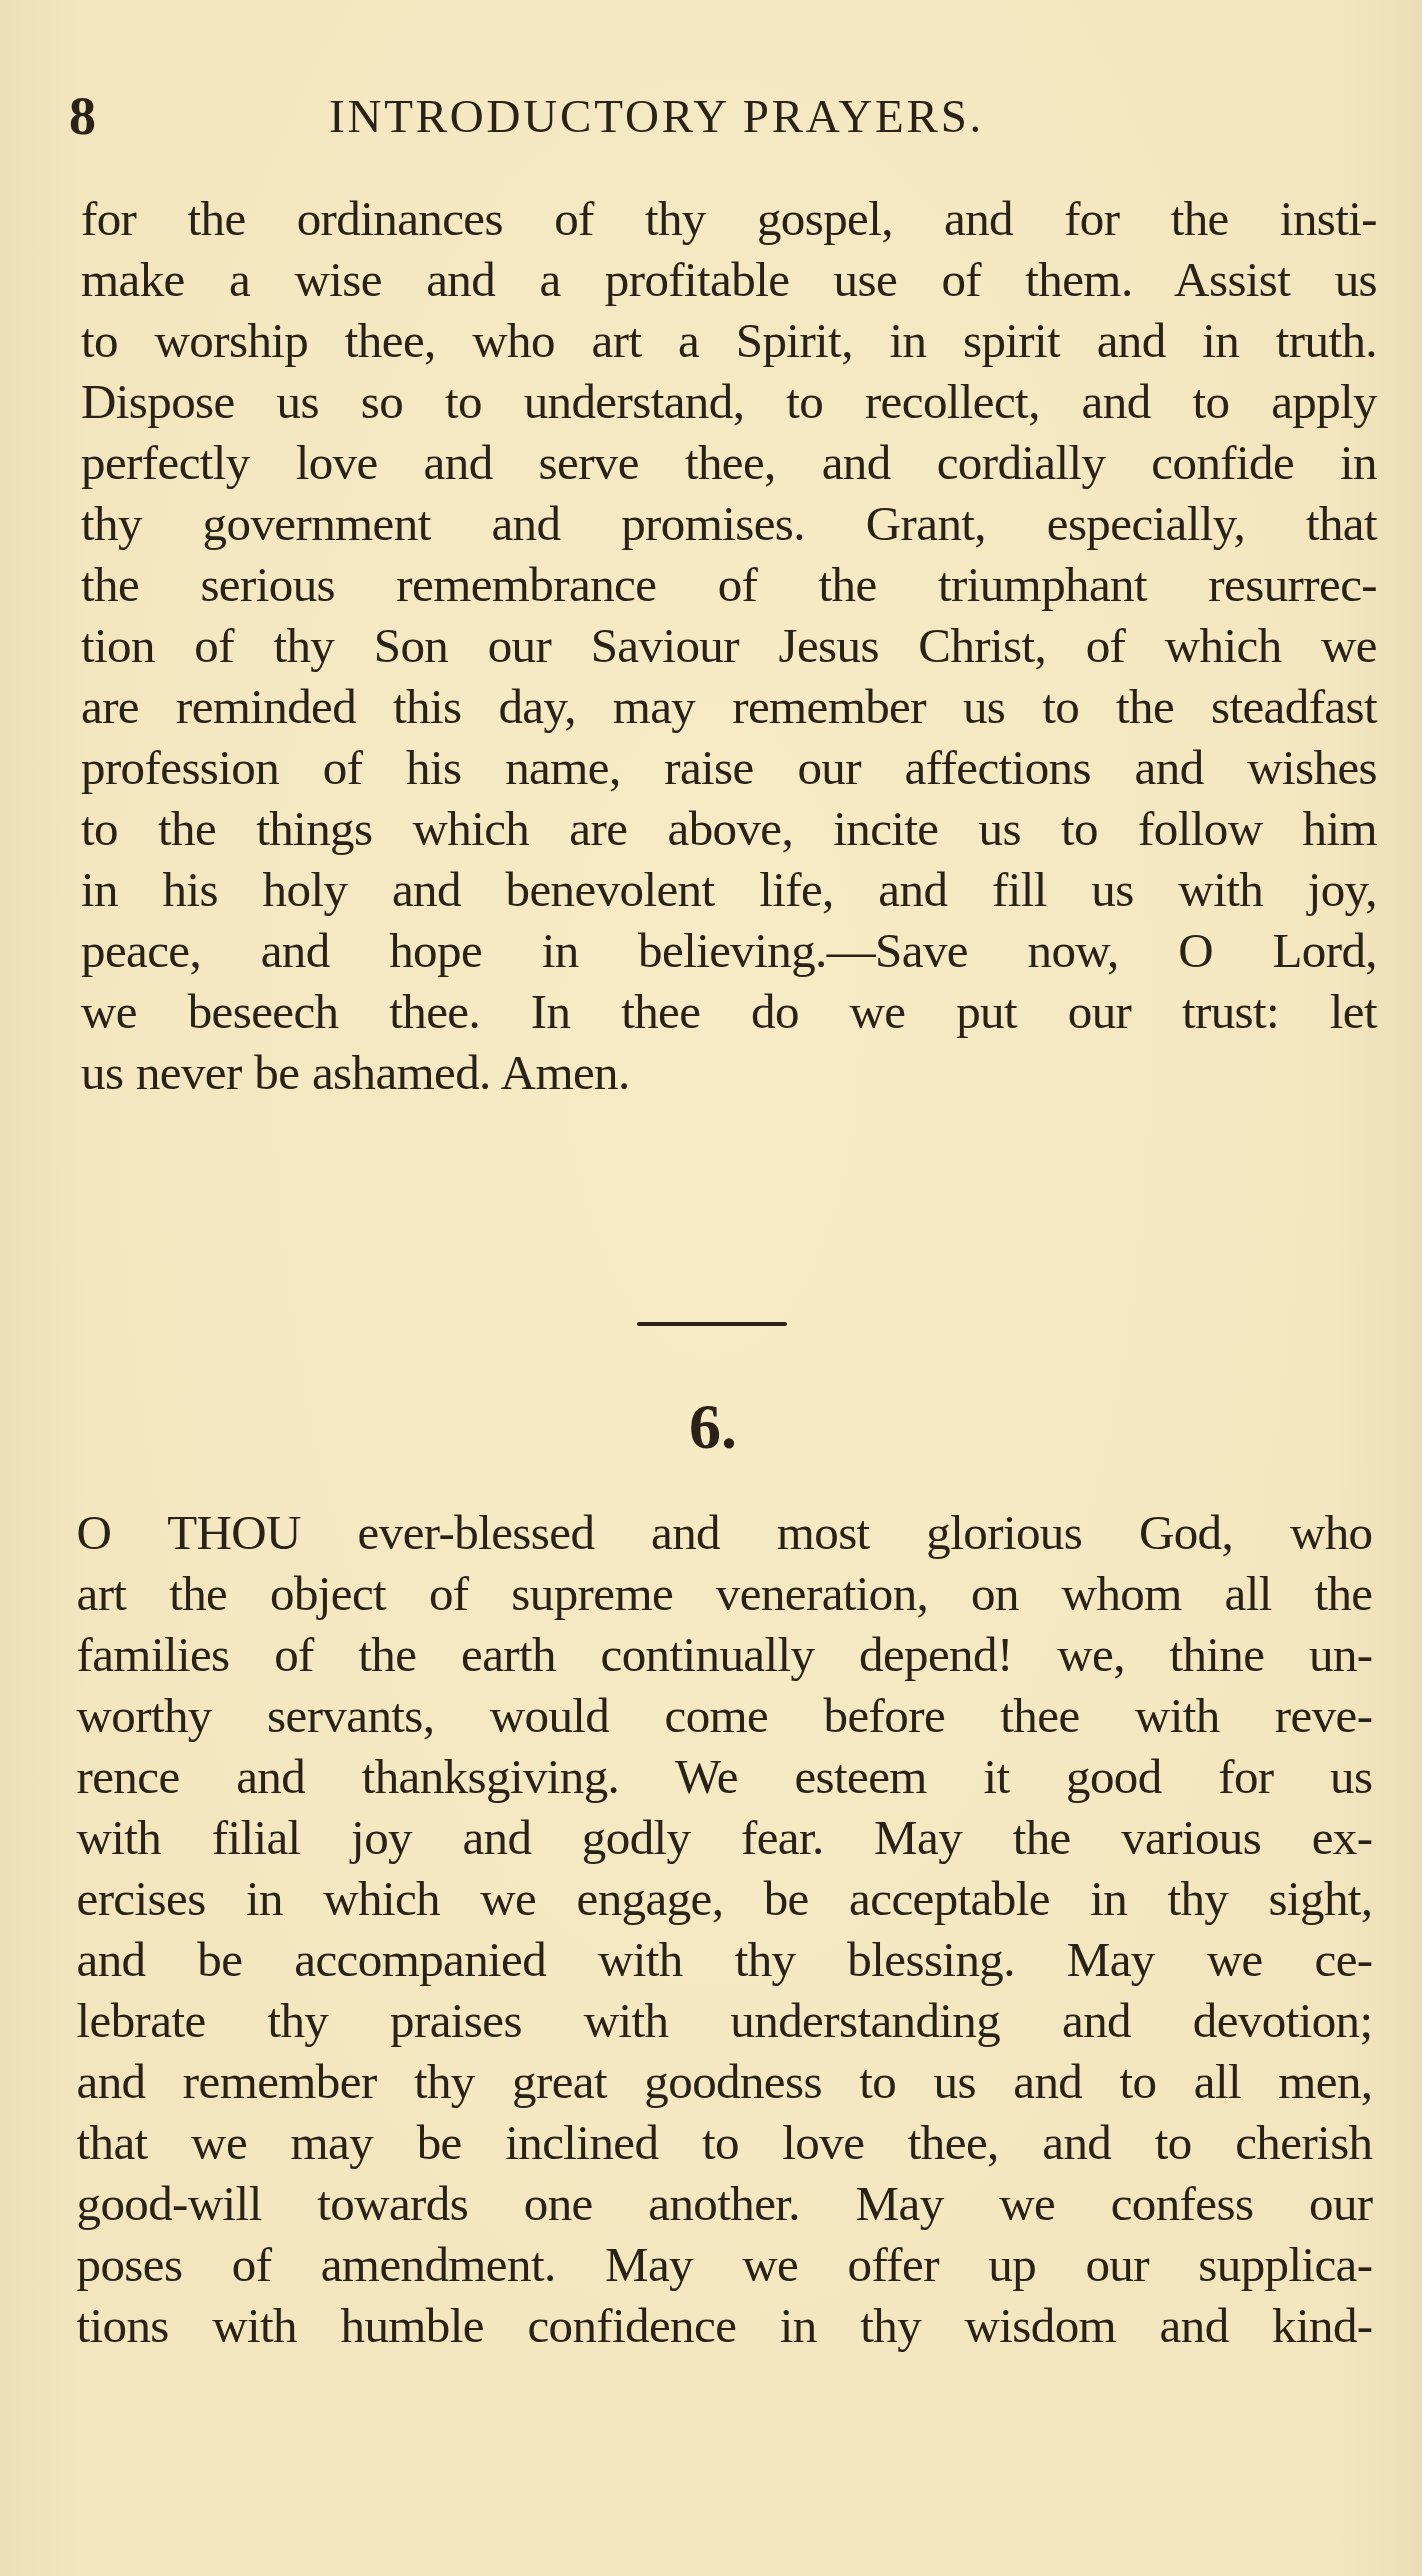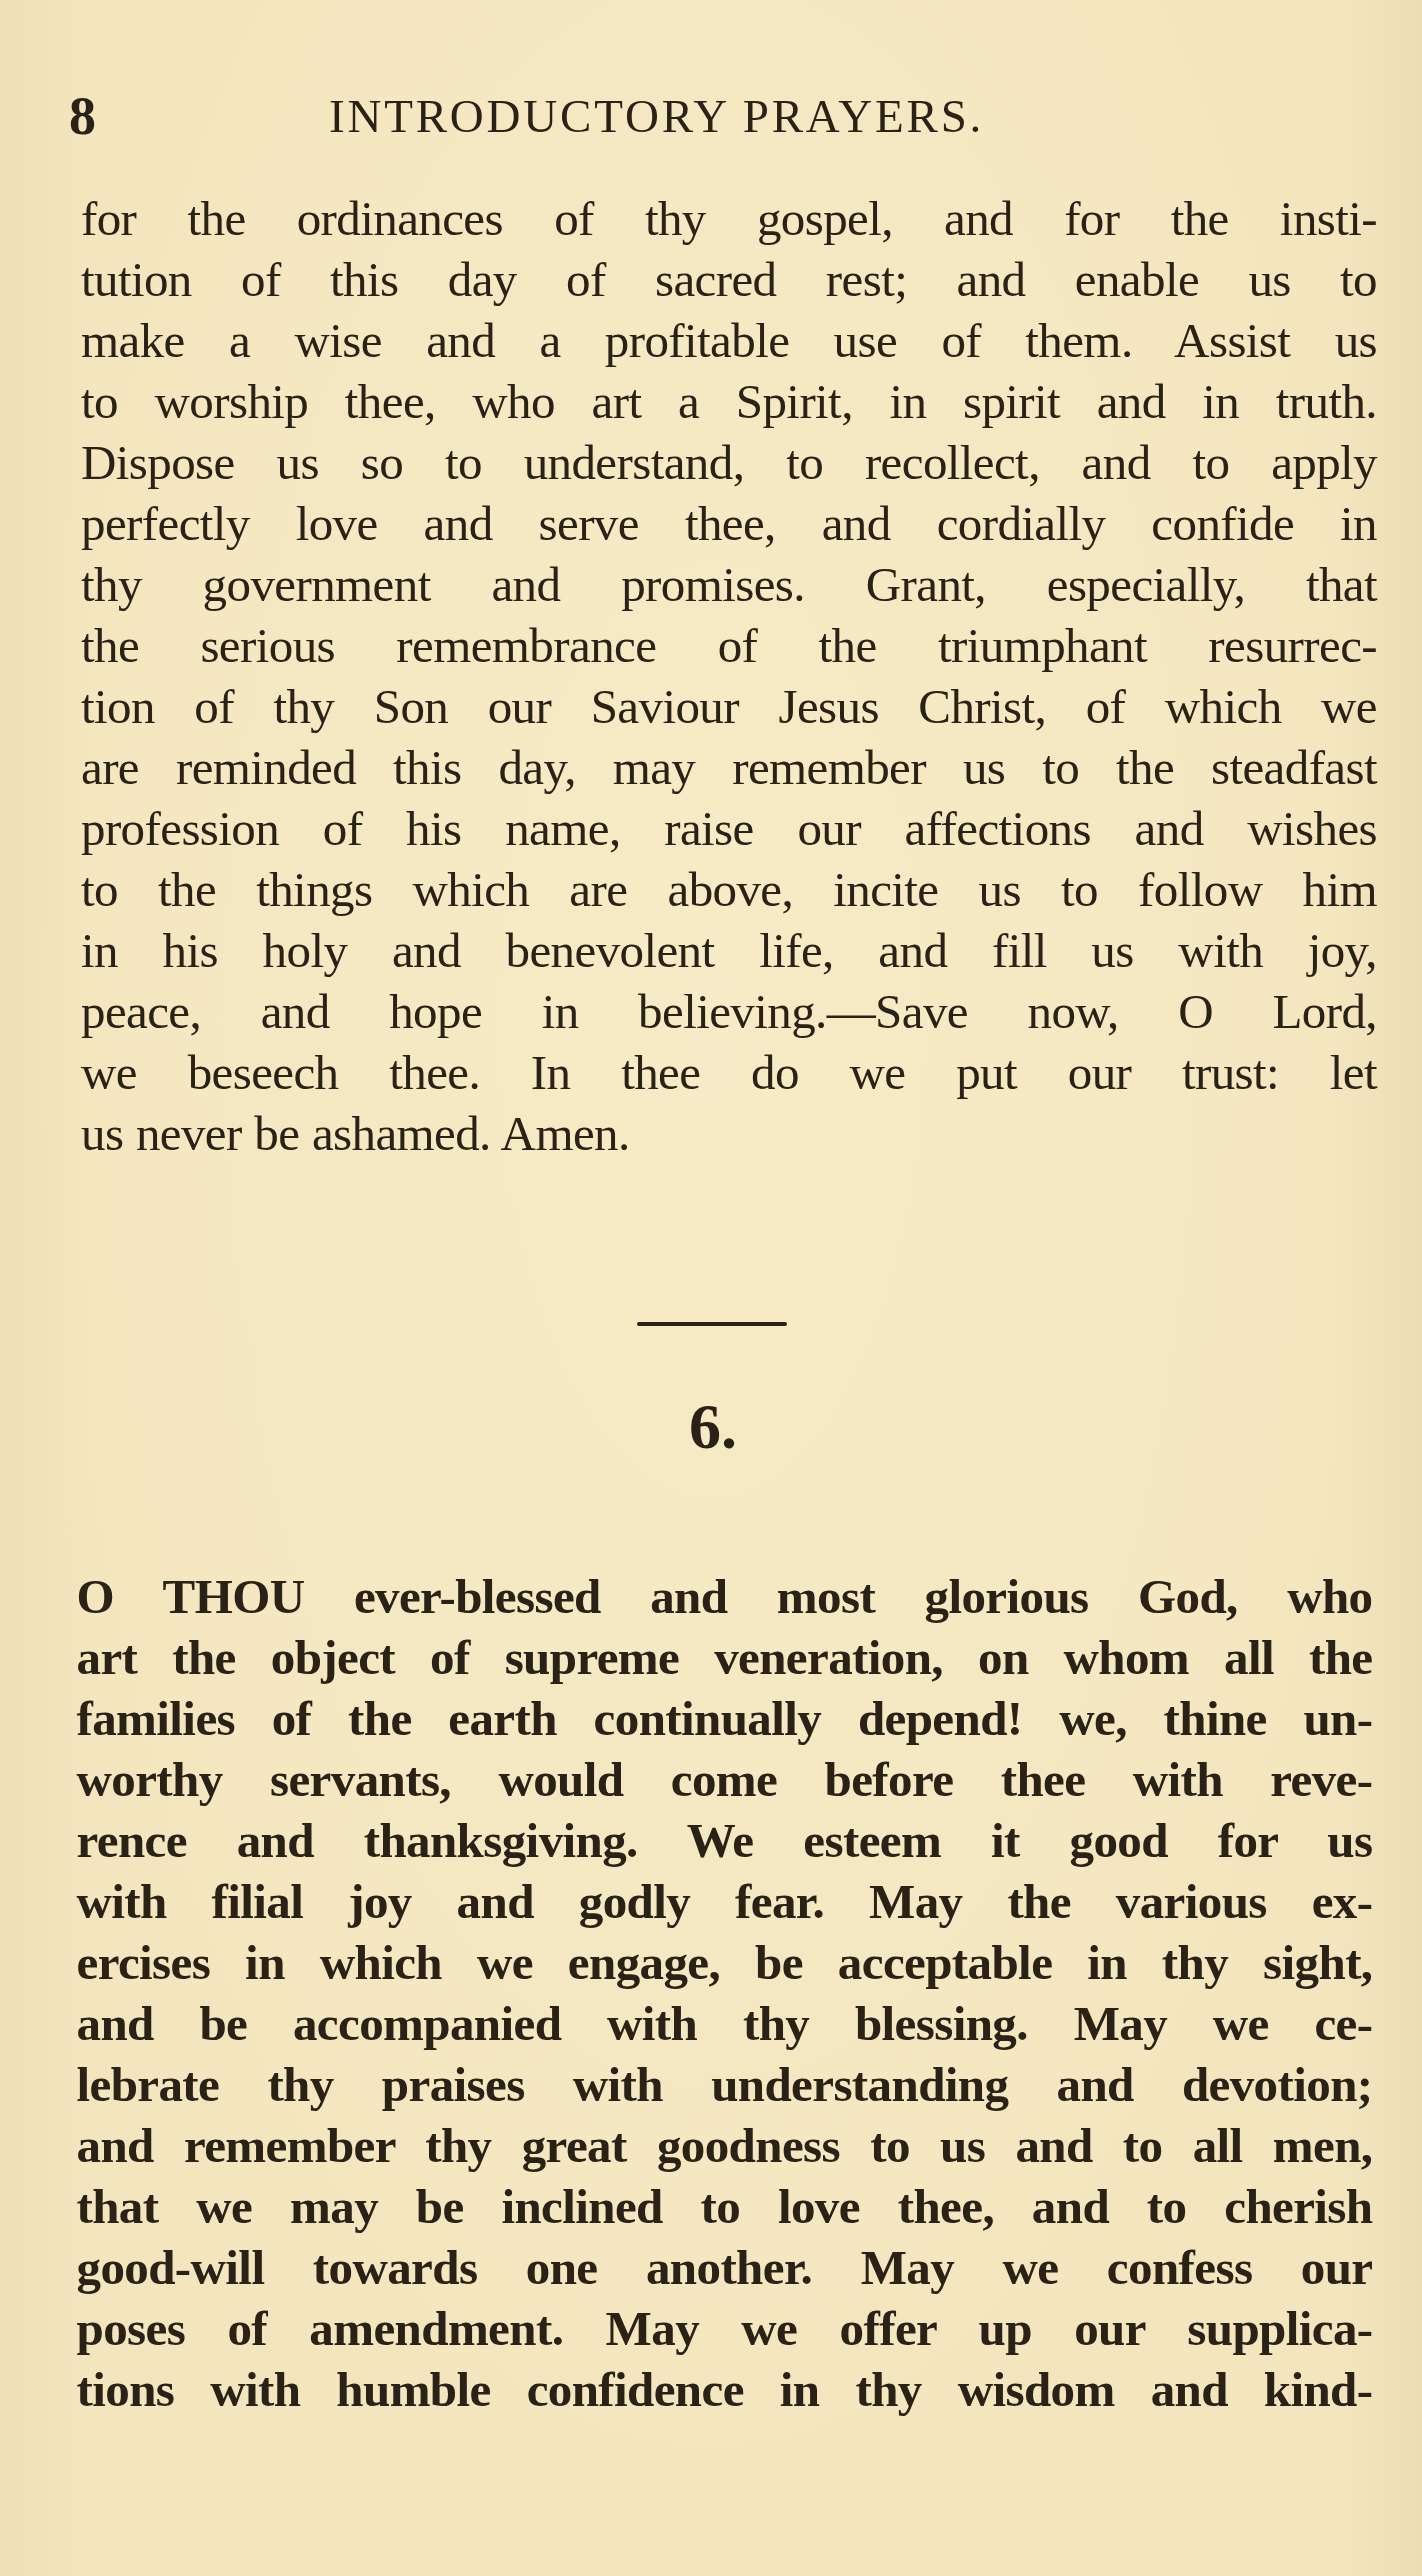--- a/index.html
+++ b/index.html
@@ -58,21 +58,21 @@
       white-space: nowrap;
       text-align: justify;
       text-align-last: justify;
       letter-spacing: -0.6px;
       word-spacing: 0.9px;
     }
     .line.last {
       text-align-last: left;
     }
     #block-1 { top: 188px; }
-    #block-2 { top: 1566px; left: 7.5px; font-weight: bold; }
+    #block-2 { top: 1502px; left: 7.5px; }
     .rule {
       position: absolute;
       left: 568px;
       top: 1322px;
       width: 150px;
       height: 3.8px;
       background: #2a2216;
       border-radius: 1.9px;
     }
     .section-number {
@@ -89,21 +89,20 @@
 
 <div class="page">
 
   <div class="running-head">
     <span class="page-number">8</span>
     <span class="head-title">INTRODUCTORY PRAYERS.</span>
   </div>
 
   <div class="block" id="block-1">
     <span class="line">for the ordinances of thy gospel, and for the insti-</span>
-    <span class="line">tution of this day of sacred rest; and enable us to</span>
     <span class="line">make a wise and a profitable use of them.   Assist us</span>
     <span class="line">to worship thee, who art a Spirit, in spirit and in truth.</span>
     <span class="line">Dispose us so to understand, to recollect, and to apply</span>
     <span class="line">perfectly love and serve thee, and cordially confide in</span>
     <span class="line">thy government and promises.  Grant, especially, that</span>
     <span class="line">the serious remembrance of the triumphant resurrec-</span>
     <span class="line">tion of thy Son our Saviour Jesus Christ, of which we</span>
     <span class="line">are reminded this day, may remember us to the steadfast</span>
     <span class="line">profession of his name, raise our affections and wishes</span>
     <span class="line">to the things which are above, incite us to follow him</span>

